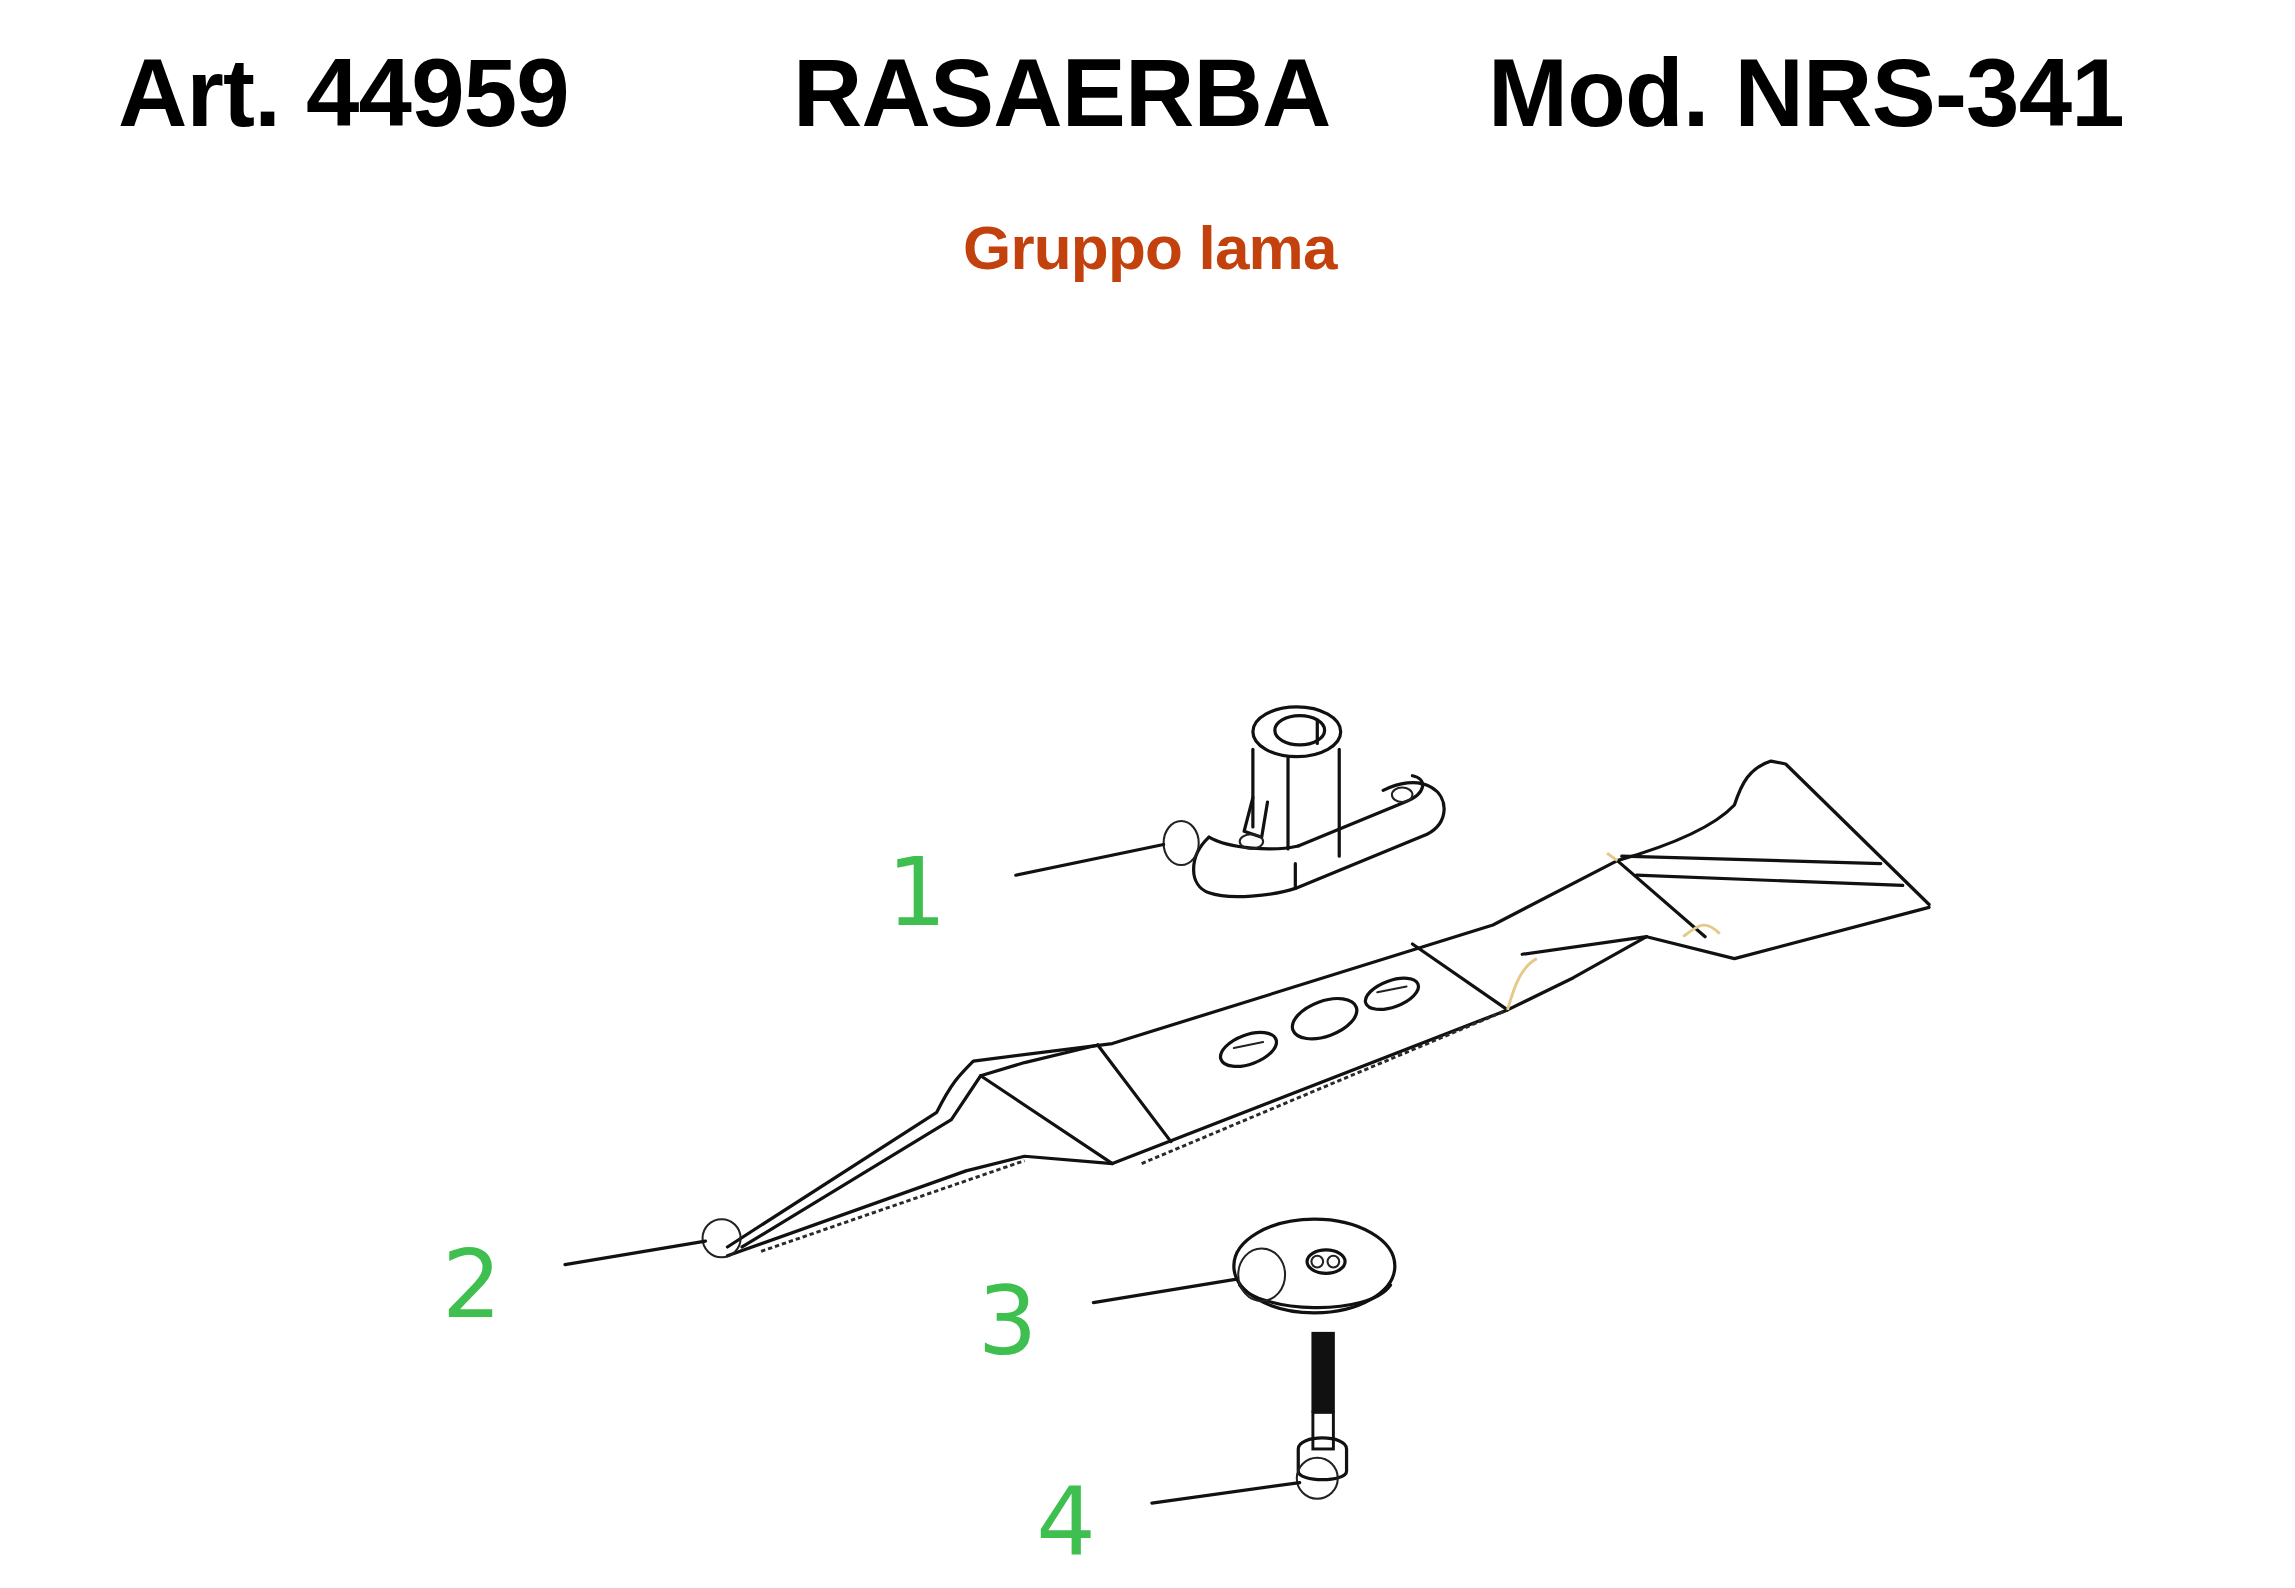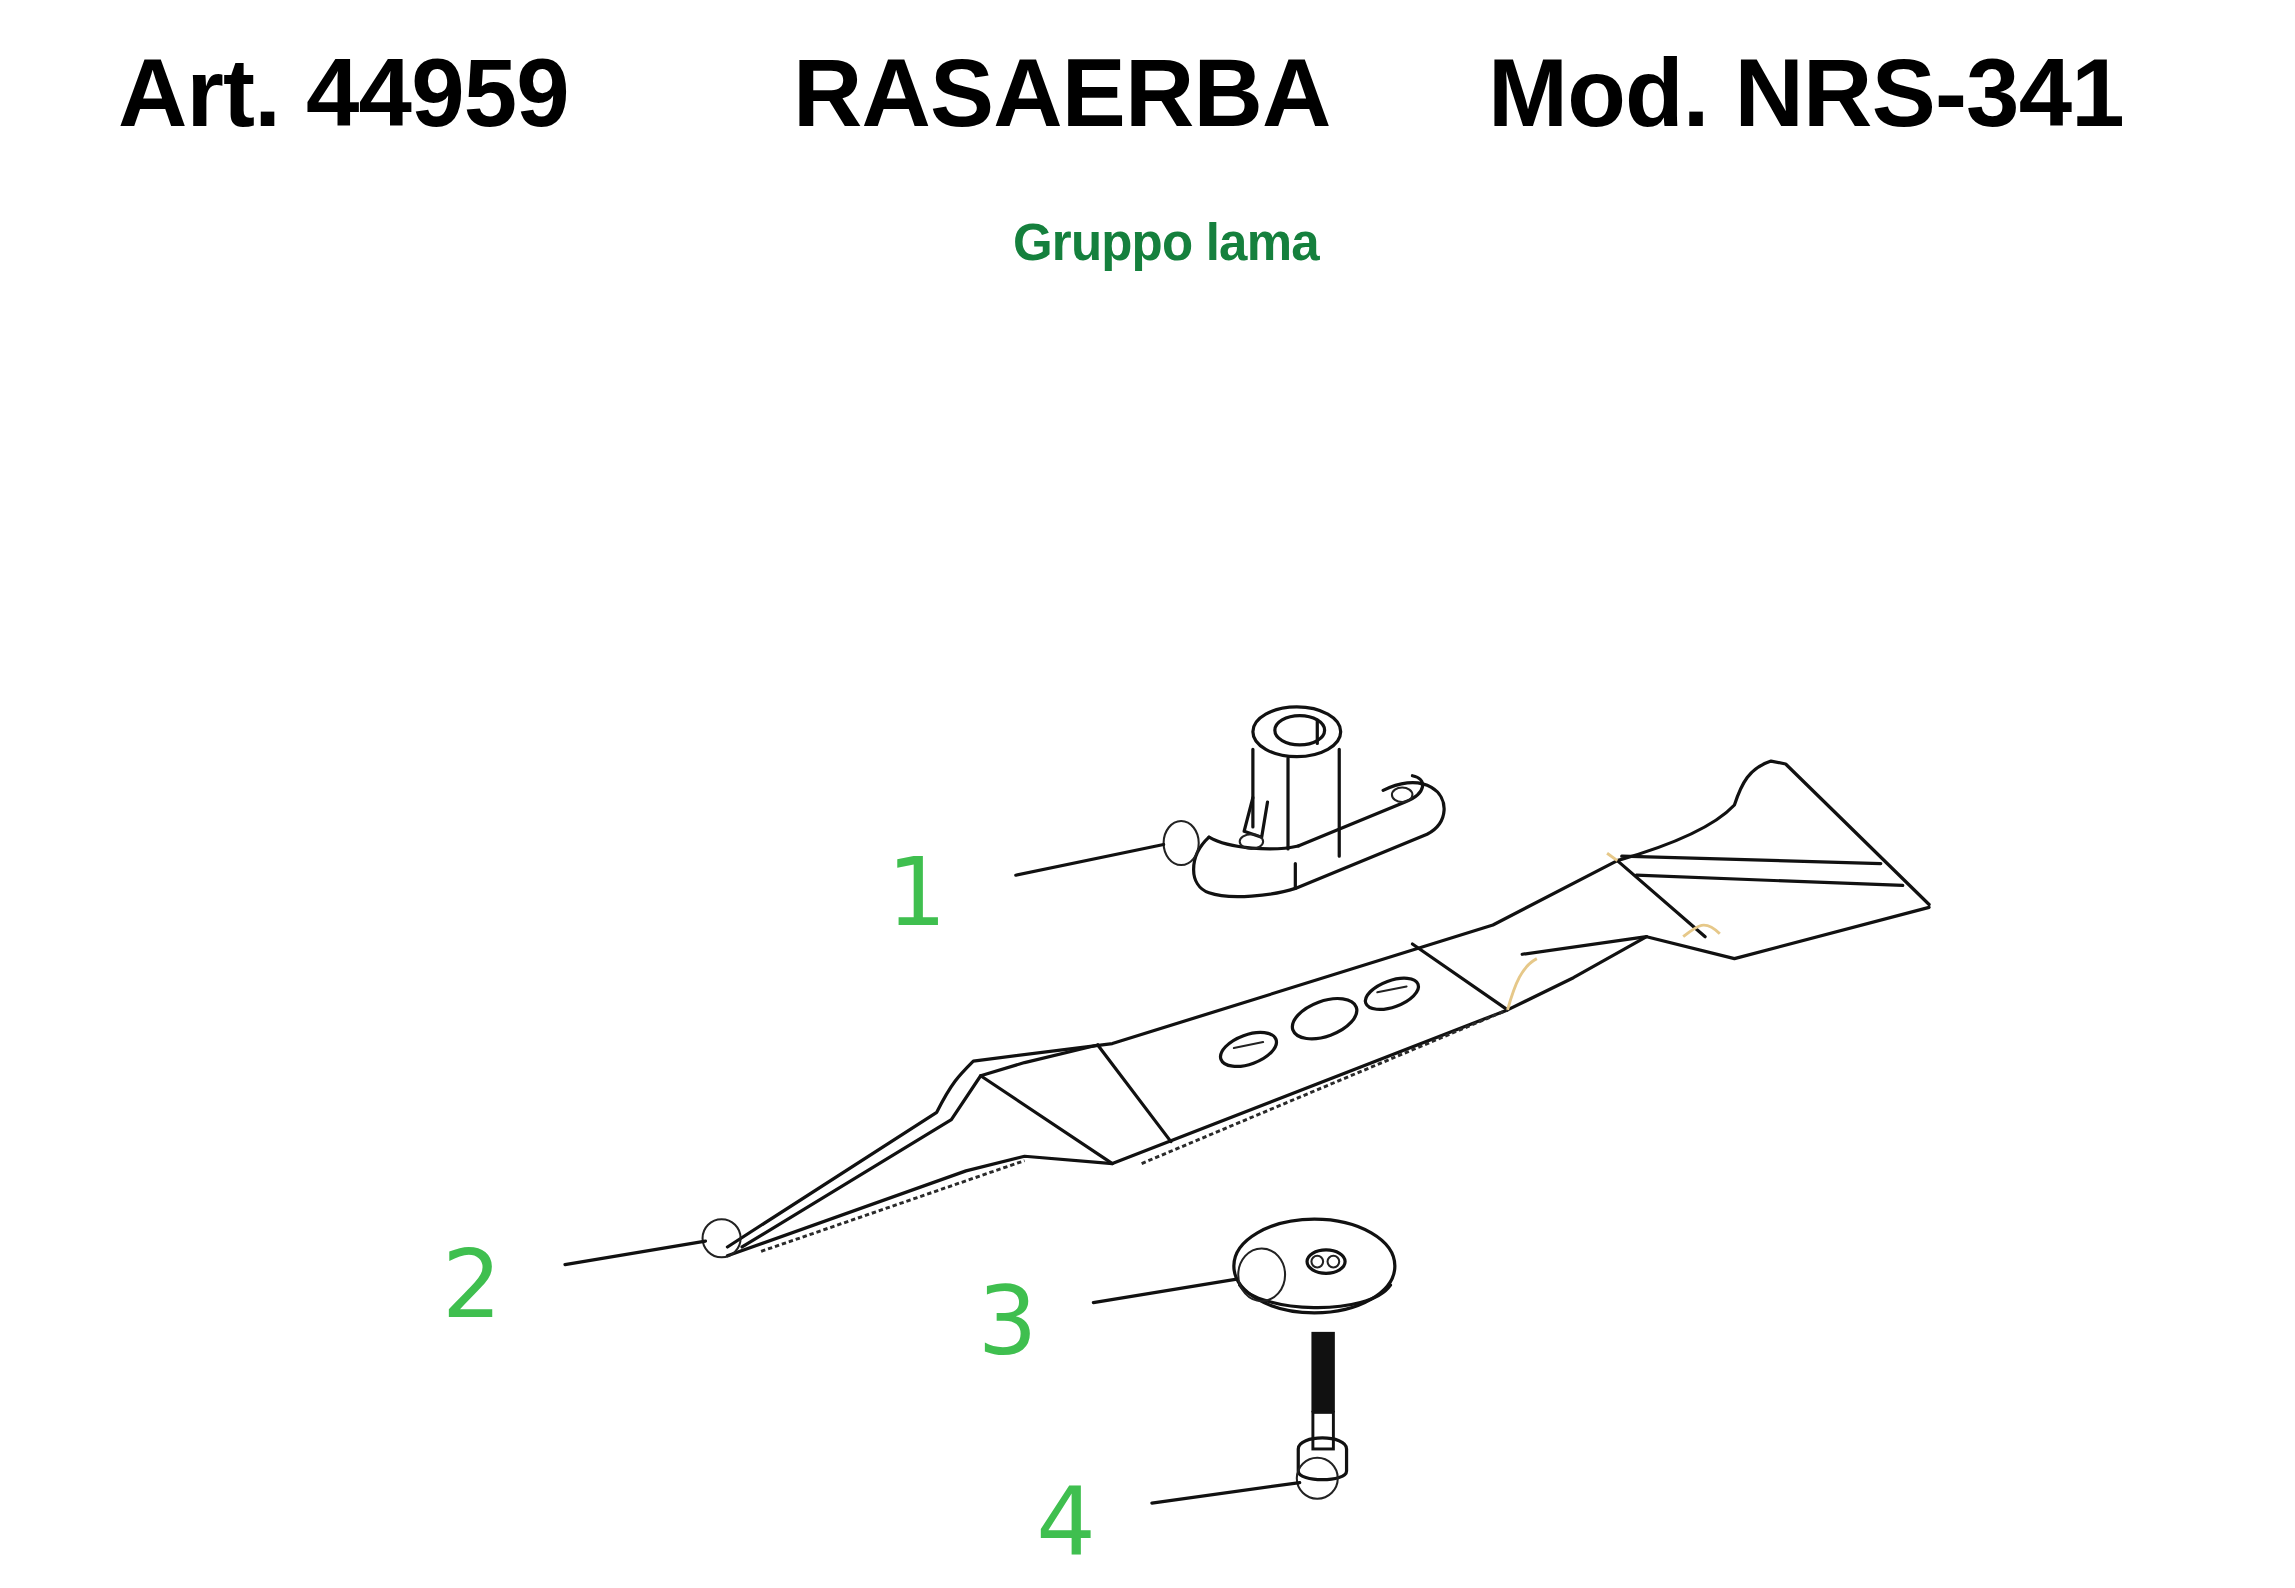--- a/index.html
+++ b/index.html
@@ -3,22 +3,22 @@
 <meta charset="utf-8">
 <style>
   html, body { margin: 0; padding: 0; background: #ffffff; }
   body { width: 2295px; height: 1588px; position: relative; overflow: hidden;
          font-family: "Liberation Sans", sans-serif; }
   .hdr { position: absolute; top: 45px; font-weight: bold; font-size: 96px;
          color: #000; letter-spacing: -0.8px; line-height: 1; white-space: nowrap; }
   #art { left: 118px; }
   #prod { left: 774px; margin-left: 19px; }
   #mod { left: 1488px; }
-  #sub { position: absolute; top: 217px; left: 1013px; font-weight: bold;
-         font-size: 51px; color: #15803d; letter-spacing: -0.8px; line-height: 1; }
+  #sub { position: absolute; top: 217px; left: 963px; font-weight: bold;
+         font-size: 62px; color: #c2410c; letter-spacing: -0.8px; line-height: 1; }
   svg.diagram { position: absolute; left: 0; top: 0; width: 2295px; height: 1588px; }
   .ln { fill: none; stroke: #111; stroke-width: 2.2; stroke-linecap: round; stroke-linejoin: round; }
   .thin { fill: none; stroke: #222; stroke-width: 1.4; stroke-linecap: round; }
   .cut { fill: none; stroke: #2a2a2a; stroke-width: 2; stroke-dasharray: 3 2; }
   .yl { fill: none; stroke: #e6c889; stroke-width: 2; }
   .lbl { font-family: "DejaVu Sans", sans-serif; font-weight: normal; font-size: 64px; }
 </style>
 </head>
 <body>
 

